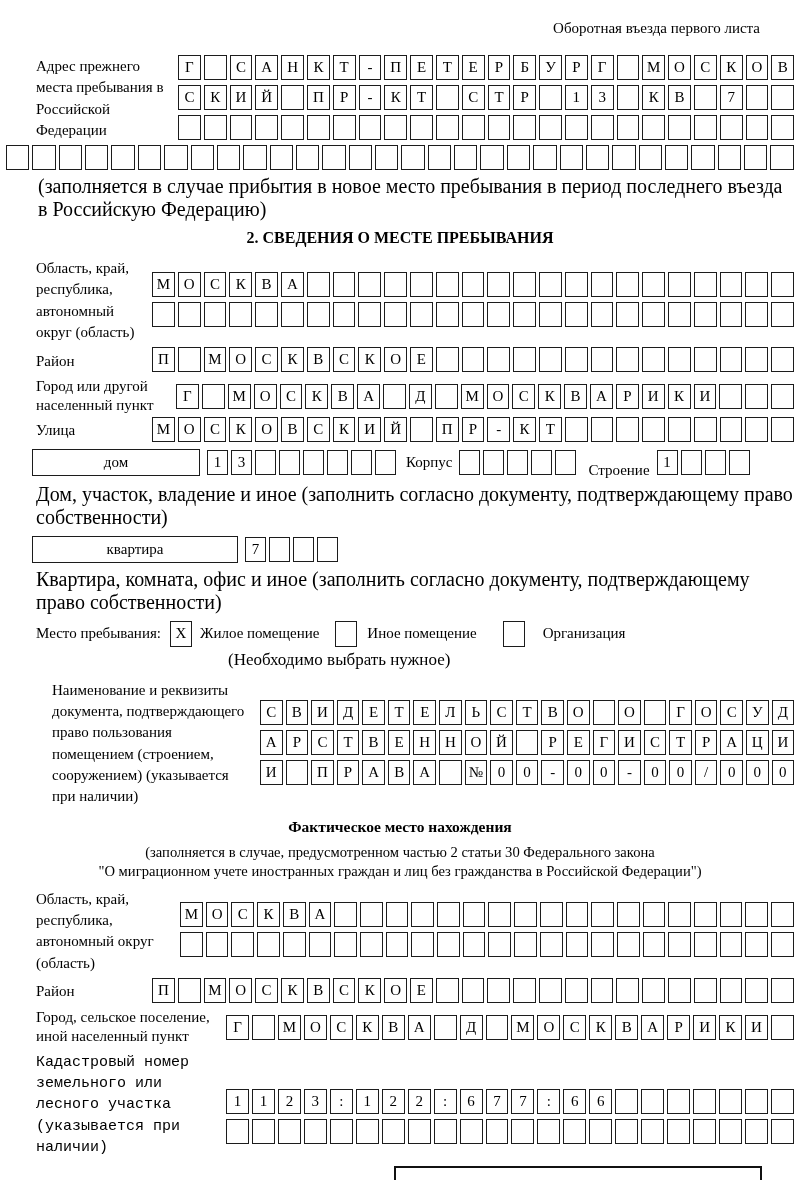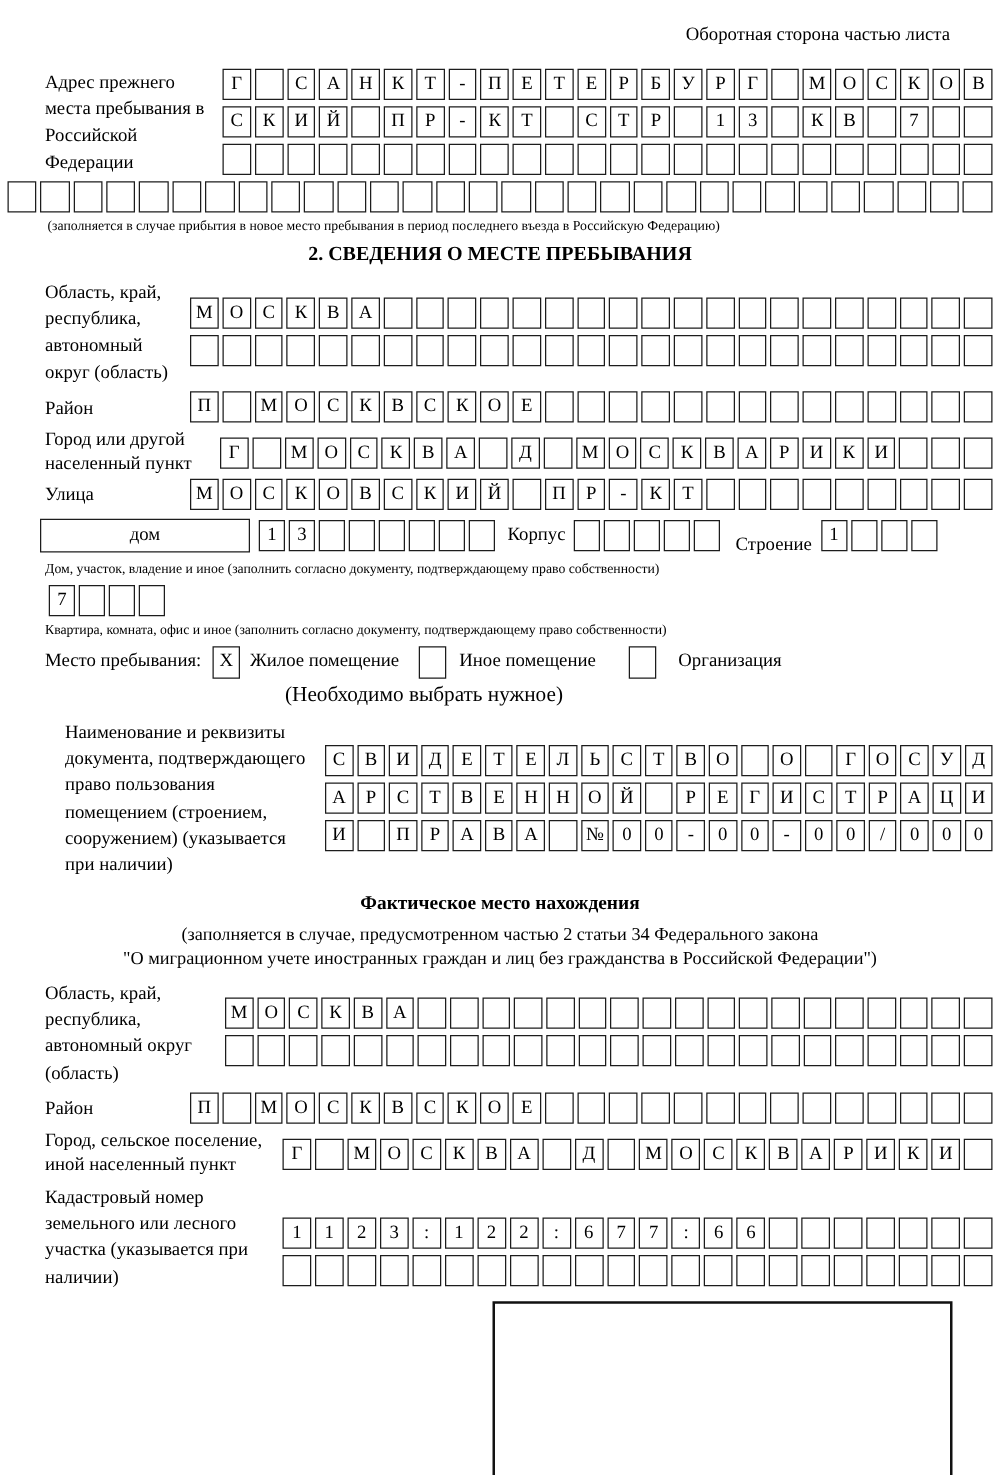--- a/index.html
+++ b/index.html
@@ -14,21 +14,21 @@
   .field { display:flex; align-items:center; }
   .flabel { font-size:15px; line-height:1.42; padding-top:3px; box-sizing:border-box; padding-right:6px; }
   .rows { flex:1; display:flex; flex-direction:column; gap:5px; min-width:0; }
   .cellrow { display:flex; gap:3px; height:25px; }
   .cell {
     flex:1; border:1.8px solid #1c1c1c; display:flex; align-items:center;
     justify-content:center; font-size:15px; background:#fff; min-width:0;
   }
   .fixedw .cell { flex:0 0 19px; }
 
-  .caption { font-size:11px; margin:5px 0 7px 30px; }
+  .caption { font-size:20px; margin:5px 0 7px 30px; }
   .caption-c { font-size:14.6px; text-align:center; margin:2px 0; }
   .sec-title { font-weight:bold; font-size:16px; text-align:center; margin:8px 0 8px 0; }
   .sub-title { font-weight:bold; font-size:15.5px; text-align:center; margin:10px 0 8px 0; }
 
   .named-box {
     border:1.8px solid #1c1c1c; height:25px; display:flex; align-items:center;
     justify-content:center; font-size:15px; box-sizing:content-box;
   }
   .inline-row { display:flex; align-items:center; }
   .inline-lbl { font-size:15px; }
@@ -39,21 +39,21 @@
   }
   .stamp-box { margin:8px 0 0 388px; width:364px; height:172px; border:2px solid #111; }
   .mb2 { margin-bottom:2px; } .mb4 { margin-bottom:4px; } .mb6 { margin-bottom:6px; }
   .mt4 { margin-top:4px; }
 </style>
 </head>
 <body>
 
 <div class="page">
 
-  <div class="hdr-right">Оборотная сторона частью листа</div>
+  <div class="hdr-right">Оборотная въезда первого листа</div>
 
   <div class="field indent mb2">
     <div class="flabel" style="width:142px;">Адрес прежнего места пребывания в Российской Федерации</div>
     <div class="rows">
       <div class="cellrow">
           <div class="cell">Г</div>
           <div class="cell"></div>
           <div class="cell">С</div>
           <div class="cell">А</div>
           <div class="cell">Н</div>
@@ -349,20 +349,21 @@
     <div class="cellrow fixedw">
         <div class="cell">1</div>
         <div class="cell"></div>
         <div class="cell"></div>
         <div class="cell"></div>
       </div>
   </div>
   <div class="caption" style="margin-top:4px;">Дом, участок, владение и иное (заполнить согласно документу, подтверждающему право собственности)</div>
 
   <div class="inline-row" style="margin-left:26px;">
+    <div class="named-box" style="width:204px;">квартира</div>
     <div class="cellrow fixedw" style="margin-left:7px;">
         <div class="cell">7</div>
         <div class="cell"></div>
         <div class="cell"></div>
         <div class="cell"></div>
       </div>
   </div>
   <div class="caption" style="margin-top:5px;">Квартира, комната, офис и иное (заполнить согласно документу, подтверждающему право собственности)</div>
 
   <div class="inline-row indent">
@@ -445,21 +446,21 @@
           <div class="cell">0</div>
           <div class="cell">/</div>
           <div class="cell">0</div>
           <div class="cell">0</div>
           <div class="cell">0</div>
         </div>
     </div>
   </div>
 
   <div class="sub-title">Фактическое место нахождения</div>
-  <div class="caption-c">(заполняется в случае, предусмотренном частью 2 статьи 34 Федерального закона</div>
+  <div class="caption-c">(заполняется в случае, предусмотренном частью 2 статьи 30 Федерального закона</div>
   <div class="caption-c mb6">"О миграционном учете иностранных граждан и лиц без гражданства в Российской Федерации")</div>
 
   <div class="field indent mb4">
     <div class="flabel" style="width:144px;">Область, край, республика, автономный округ (область)</div>
     <div class="rows">
       <div class="cellrow">
           <div class="cell">М</div>
           <div class="cell">О</div>
           <div class="cell">С</div>
           <div class="cell">К</div>
@@ -570,21 +571,21 @@
           <div class="cell">Р</div>
           <div class="cell">И</div>
           <div class="cell">К</div>
           <div class="cell">И</div>
           <div class="cell"></div>
         </div>
     </div>
   </div>
 
   <div class="field indent">
-    <div class="flabel" style="width:190px;">Кадастровый номер земельного или лесного участка (указывается при наличии)</div>
+    <div class="flabel" style="width:190px;font-family:Liberation Mono, monospace;">Кадастровый номер земельного или лесного участка (указывается при наличии)</div>
     <div class="rows" style="margin-top:25px;">
       <div class="cellrow">
           <div class="cell">1</div>
           <div class="cell">1</div>
           <div class="cell">2</div>
           <div class="cell">3</div>
           <div class="cell">:</div>
           <div class="cell">1</div>
           <div class="cell">2</div>
           <div class="cell">2</div>

